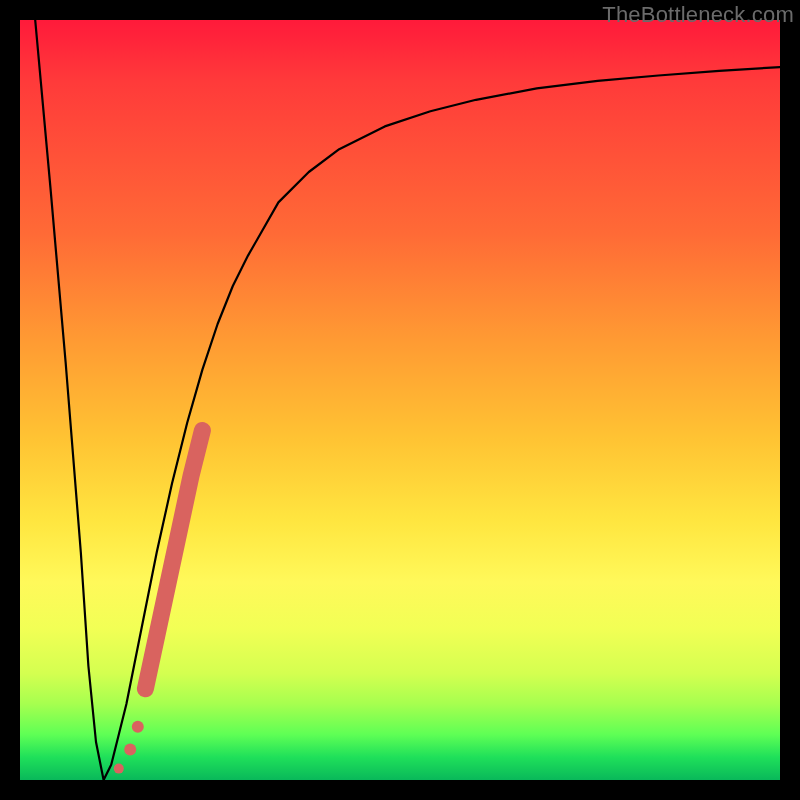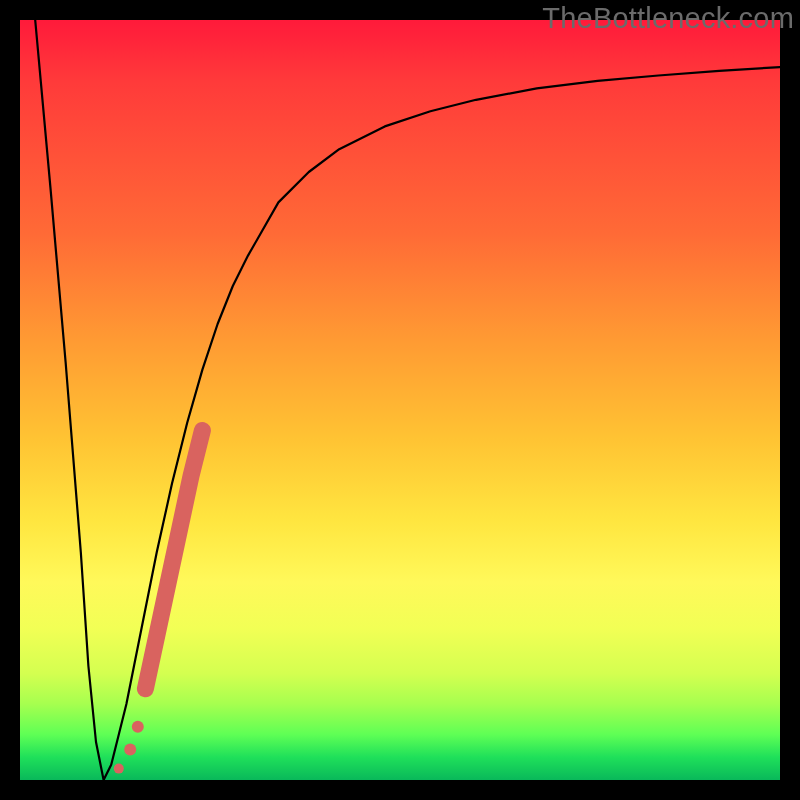--- a/index.html
+++ b/index.html
@@ -41,21 +41,21 @@
       #5fff55 94%,
       #1fe05a 97%,
       #09b85a 100%
     );
   }
   .watermark {
     position: absolute;
     top: 2px;
     right: 6px;
     color: #6b6b6b;
-    font-size: 29px;
+    font-size: 22px;
     font-weight: 400;
     letter-spacing: 0.2px;
     user-select: none;
   }
   svg.overlay {
     position: absolute;
     left: 20px;
     top: 20px;
     width: 760px;
     height: 760px;

